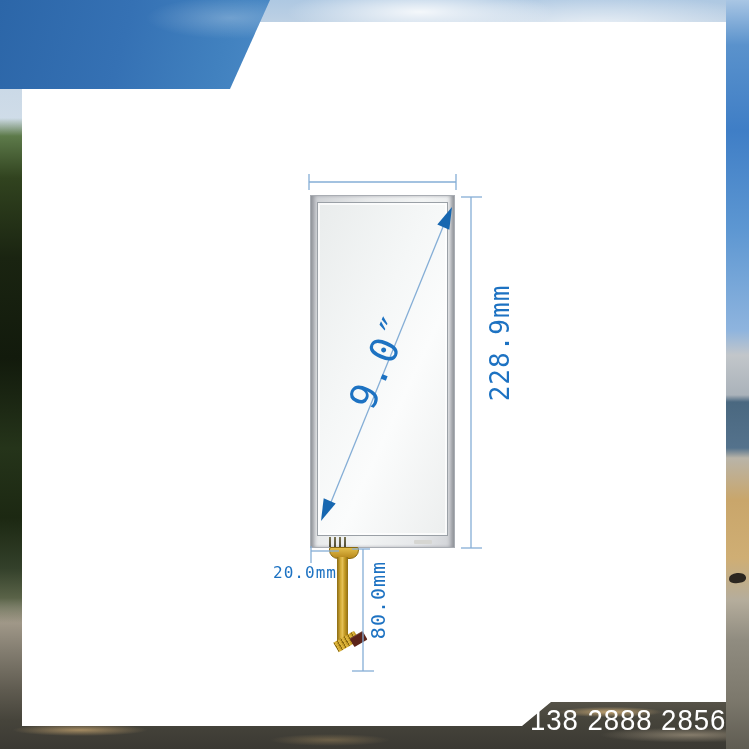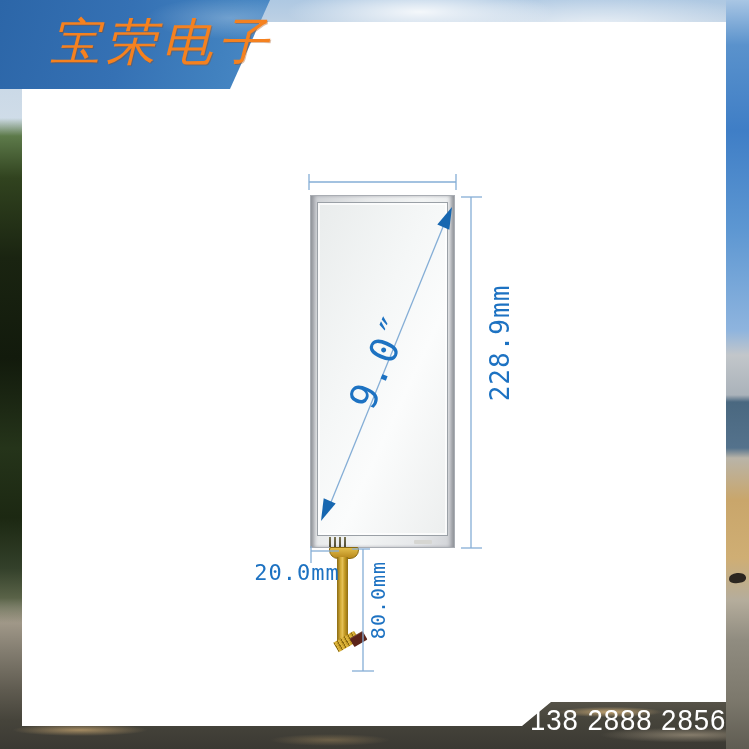--- a/index.html
+++ b/index.html
@@ -88,21 +88,21 @@
 
   
   .lbl{position:absolute;z-index:5;color:#1d72c2;white-space:nowrap;
     font-family:"DejaVu Sans Mono","Liberation Mono",monospace;}
   .lbl-width{left:383px;top:158px;font-size:29px;letter-spacing:3px;
     transform:translate(-50%,-50%);}
   .lbl-height{left:500px;top:343px;font-size:26px;letter-spacing:1px;
     transform:translate(-50%,-50%) rotate(-90deg);}
   .lbl-diag{left:380px;top:361px;font-size:38px;letter-spacing:2px;
     transform:translate(-50%,-50%) rotate(-67deg);}
-  .lbl-offset{left:297px;top:572px;font-size:22px;letter-spacing:1px;
+  .lbl-offset{left:305px;top:572px;font-size:16px;letter-spacing:1px;
     transform:translate(-50%,-50%);}
   .lbl-tail{left:378px;top:600px;font-size:20px;letter-spacing:1px;
     transform:translate(-50%,-50%) rotate(-90deg);}
 </style>
 </head>
 <body>
 
 <div class="stage">
 
   <div class="photo"></div>
@@ -152,17 +152,16 @@
       <polygon points="321,521 335.7,503.4 323.7,498.2"></polygon>
     </g>
   </svg>
 
   <div class="lbl lbl-height">228.9mm</div>
   <div class="lbl lbl-diag">9.0″</div>
   <div class="lbl lbl-offset">20.0mm</div>
   <div class="lbl lbl-tail">80.0mm</div>
 
   <div class="banner"></div>
-  <div class="banner-text">宝荣电子</div>
 
   <div class="phone">138 2888 2856</div>
 
 </div>
 
 </body></html>

